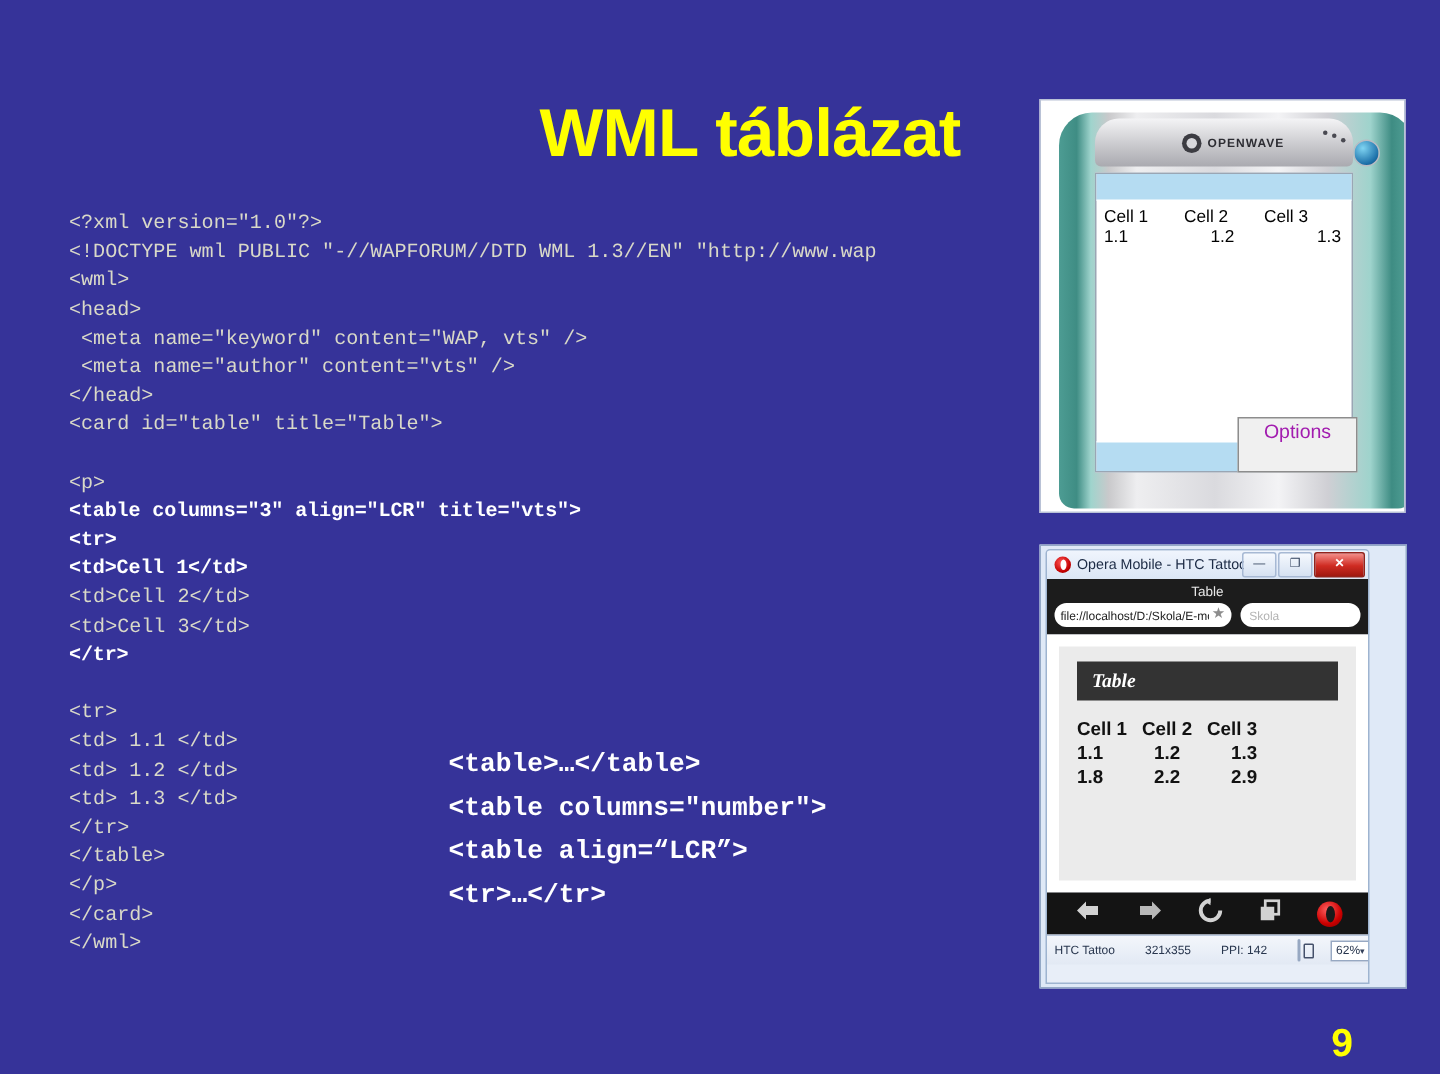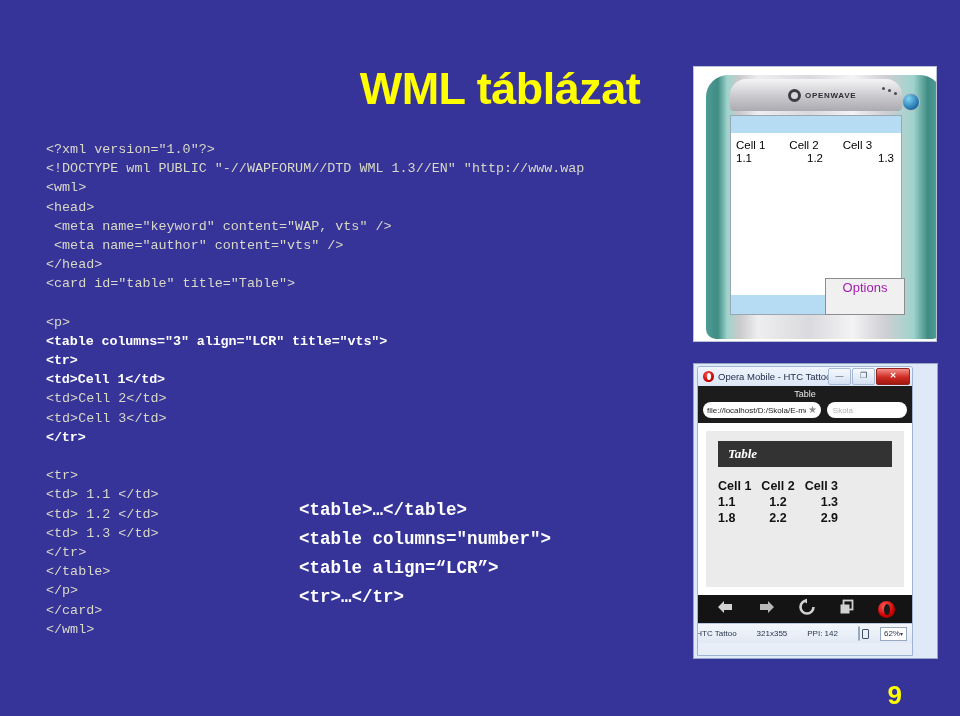--- a/index.html
+++ b/index.html
@@ -341,21 +341,20 @@
   .op-statusbar {
     height: 19px;
     background: linear-gradient(to bottom, #f3f6fb, #e2e9f4);
     border-top: 1px solid #b9c7dc;
     display: flex; align-items: center;
     padding: 0 5px;
     gap: 20px;
     font-family: "Liberation Sans", sans-serif;
     font-size: 8px;
     color: #28364e;
-    justify-content: flex-end;
   }
   .op-st-device { flex: 1 1 auto; white-space: nowrap; }
   .op-st-res, .op-st-ppi { white-space: nowrap; }
   .op-st-rotate {
     width: 13px; height: 13px;
     border: 1px solid #97a8c2;
     background: #fbfcfe;
     border-radius: 2px;
     position: relative;
   }

